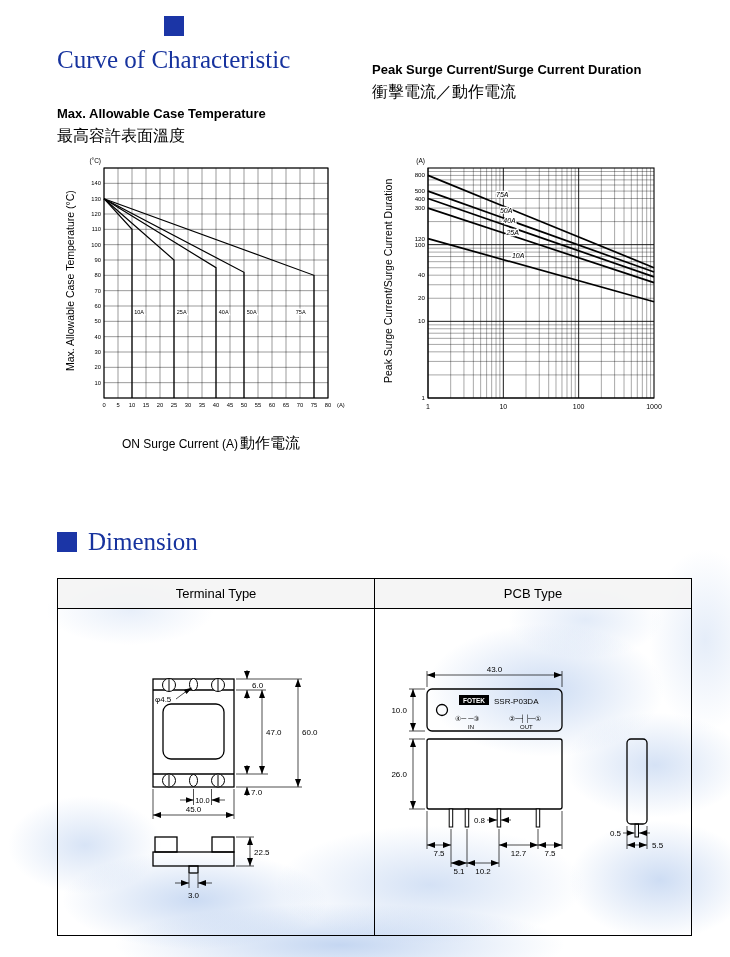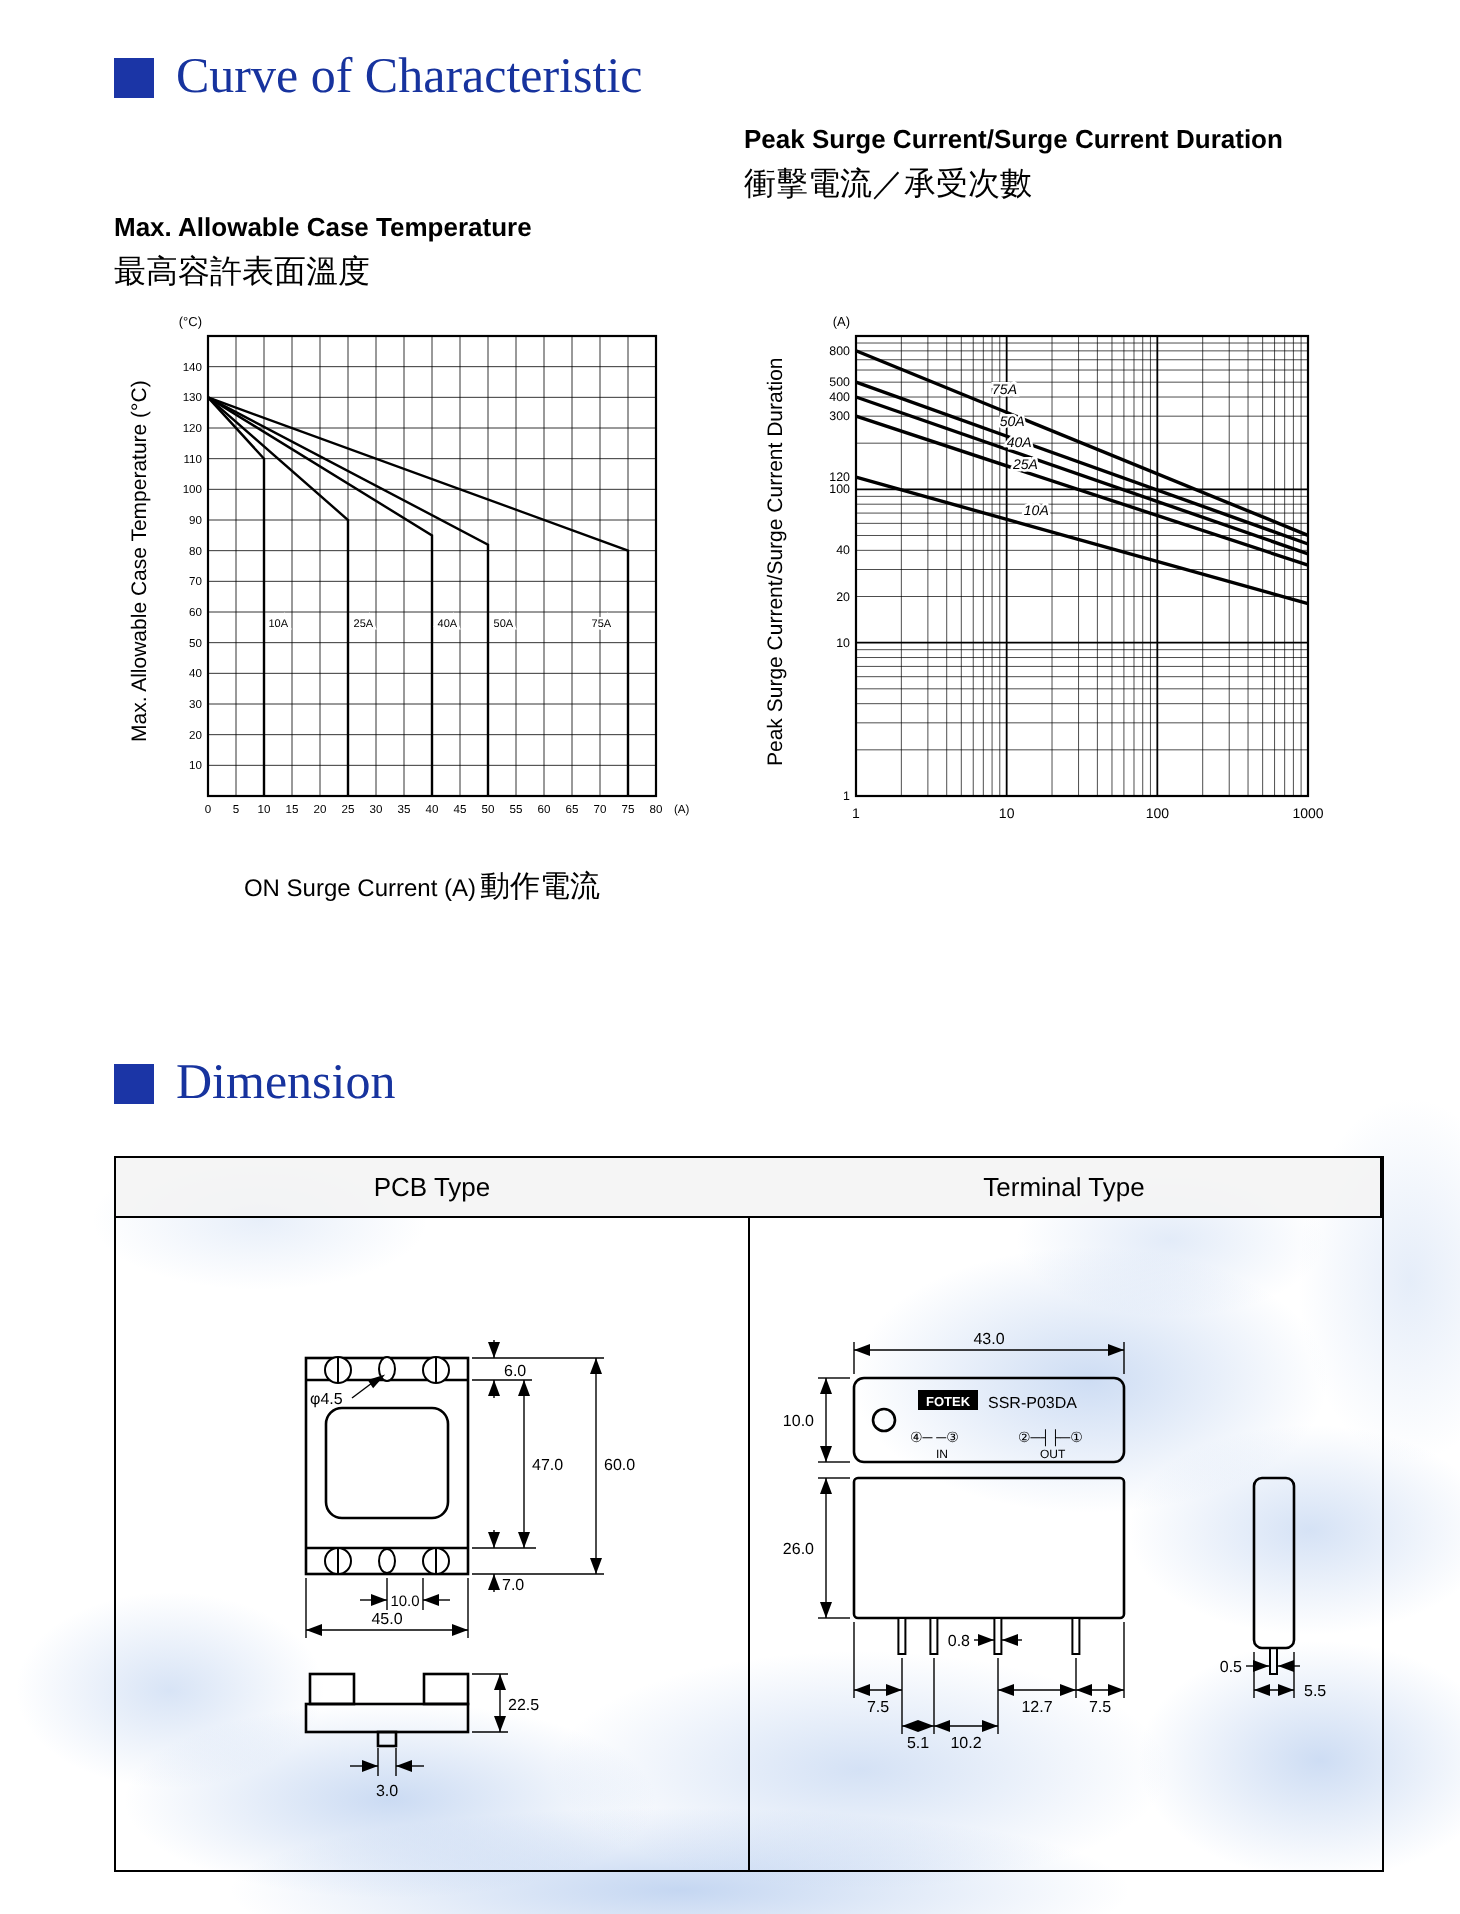--- a/index.html
+++ b/index.html
@@ -18,21 +18,21 @@
       radial-gradient(ellipse 190px 70px at 195px 900px, rgba(125,165,225,0.40) 0%, rgba(125,165,225,0) 70%),
       radial-gradient(ellipse 220px 85px at 430px 885px, rgba(125,165,225,0.33) 0%, rgba(125,165,225,0) 70%),
       radial-gradient(ellipse 130px 85px at 660px 880px, rgba(125,165,225,0.38) 0%, rgba(125,165,225,0) 70%),
       radial-gradient(ellipse 110px 70px at 85px 845px, rgba(125,165,225,0.30) 0%, rgba(125,165,225,0) 70%),
       radial-gradient(ellipse 300px 55px at 340px 945px, rgba(125,165,225,0.45) 0%, rgba(125,165,225,0) 75%),
       radial-gradient(ellipse 120px 50px at 130px 610px, rgba(125,165,225,0.18) 0%, rgba(125,165,225,0) 70%),
       radial-gradient(ellipse 80px 130px at 705px 640px, rgba(125,165,225,0.20) 0%, rgba(125,165,225,0) 70%);
   }
   .content{position:absolute;inset:0;}
   .section-header{position:absolute;left:57px;display:flex;align-items:center;gap:11px;}
-  #hdr-curve{top:26px;}
+  #hdr-curve{top:16px;flex-direction:column;}
   #hdr-dim{top:529px;justify-content:center;}
   .sq{width:20px;height:20px;background:#1b35a6;flex:0 0 auto;}
   .section-header h1{
     font-family:"Liberation Serif", serif;font-size:25px;font-weight:normal;
     color:#17339e;margin:0;line-height:1;
   }
   .ct{position:absolute;top:62px;}
   #ct-left{left:57px;margin-top:44px;}
   #ct-right{left:372px;}
   .ct-en{font-size:13px;font-weight:bold;}
@@ -70,21 +70,21 @@
     <span class="sq"></span>
     <h1>Curve of Characteristic</h1>
   </div>
 
   <div class="ct" id="ct-left">
     <div class="ct-en">Max. Allowable Case Temperature</div>
     <div class="ct-zh">最高容許表面溫度</div>
   </div>
   <div class="ct" id="ct-right">
     <div class="ct-en">Peak Surge Current/Surge Current Duration</div>
-    <div class="ct-zh">衝擊電流／承受次數</div>
+    <div class="ct-zh">衝擊電流／動作電流</div>
   </div>
 
   <div class="chart-block" id="chart-block-left">
     <div class="ylab" id="yl-left">Max. Allowable Case Temperature (°C)</div>
     <svg id="chart-left" class="chart-svg" width="292" height="272" viewBox="0 0 292 272">
         <line x1="36" y1="14" x2="36" y2="244" stroke="#000" stroke-width="0.4"></line>
         <line x1="50" y1="14" x2="50" y2="244" stroke="#000" stroke-width="0.4"></line>
         <line x1="64" y1="14" x2="64" y2="244" stroke="#000" stroke-width="0.4"></line>
         <line x1="78" y1="14" x2="78" y2="244" stroke="#000" stroke-width="0.4"></line>
         <line x1="92" y1="14" x2="92" y2="244" stroke="#000" stroke-width="0.4"></line>
@@ -252,22 +252,22 @@
       </svg>
   </div>
 
   <div class="section-header" id="hdr-dim">
     <span class="sq"></span>
     <h1>Dimension</h1>
   </div>
 
   <div class="dim-table">
     <div class="dt-row">
+      <div class="dt-cell dt-head first">Terminal Type</div>
       <div class="dt-cell dt-head">PCB Type</div>
-      <div class="dt-cell dt-head first">Terminal Type</div>
     </div>
     <div class="dt-row">
       <div class="dt-cell dt-body first">
 
         <svg id="svg-terminal" width="315" height="324" viewBox="0 0 315 324">
           <defs>
             <marker id="au" markerWidth="7" markerHeight="8" refX="3.5" refY="0" markerUnits="userSpaceOnUse">
                 <path d="M3.5,0 L6.5,8 L0.5,8 Z"></path>
               </marker>
             <marker id="ad" markerWidth="7" markerHeight="8" refX="3.5" refY="8" markerUnits="userSpaceOnUse">

